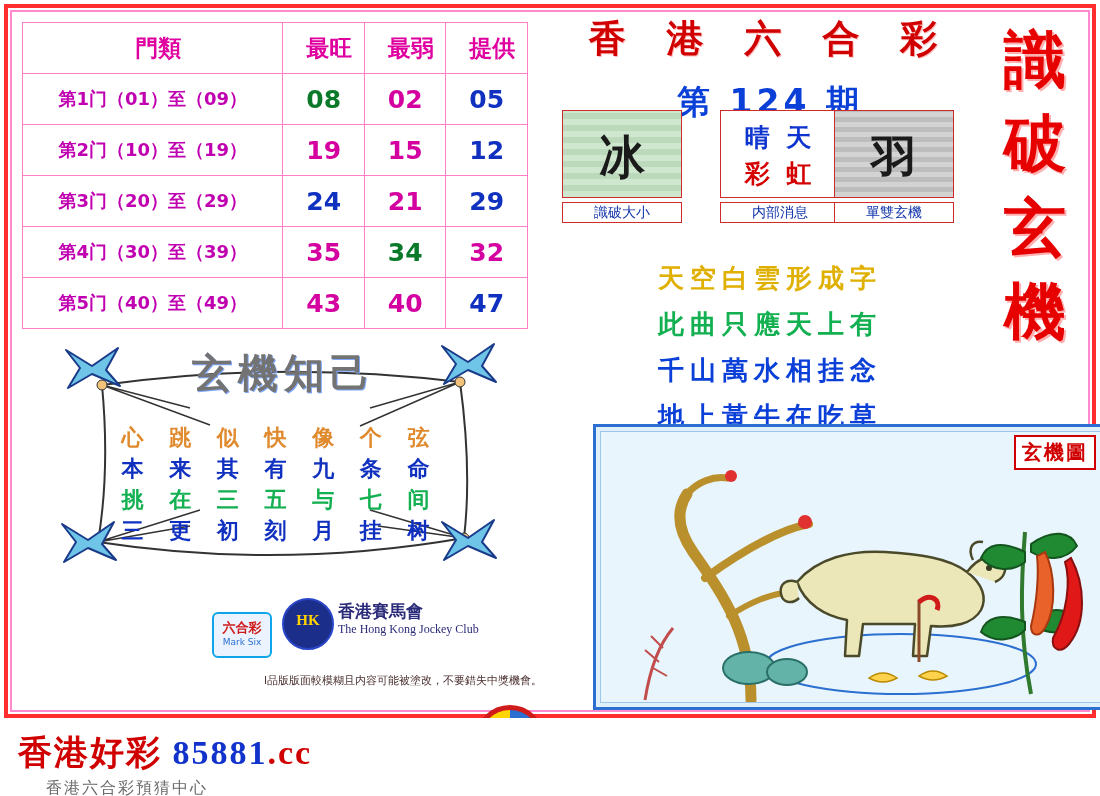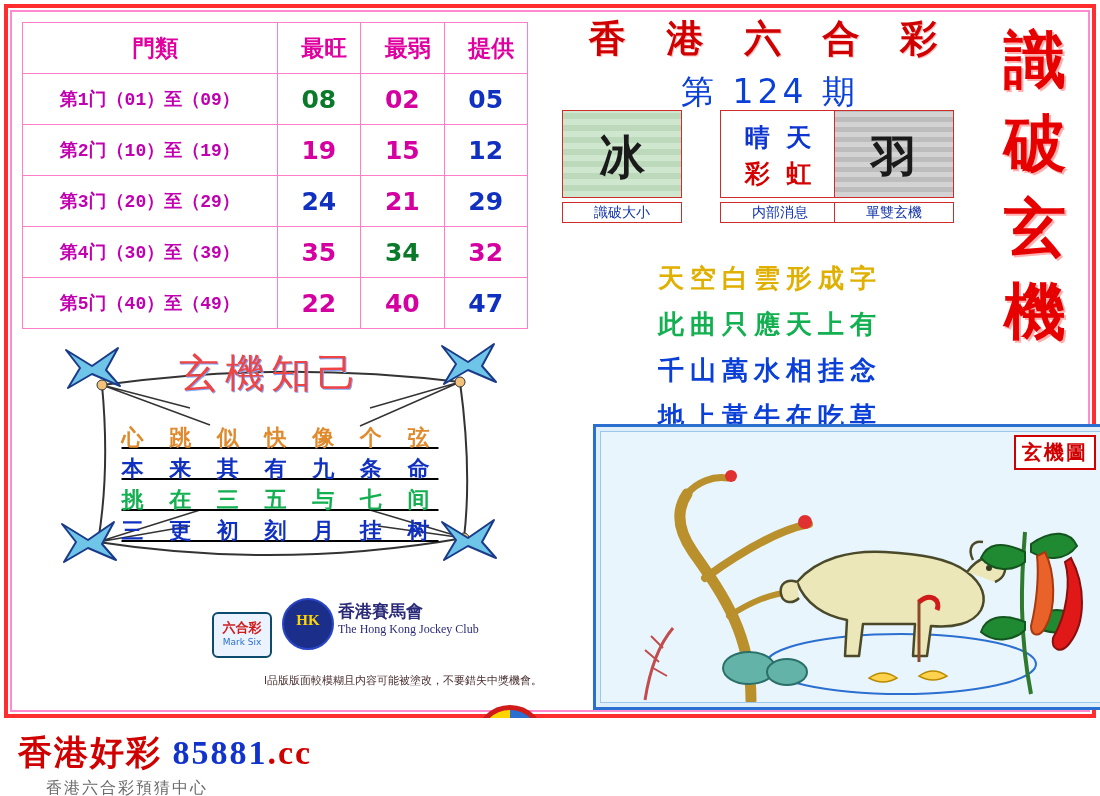--- a/index.html
+++ b/index.html
@@ -16,53 +16,53 @@
   .frame-inner{position:absolute;left:10px;top:10px;width:1080px;height:702px;border:2px solid #ff8ad0;box-sizing:border-box;}
 
   
   .tbl-wrap{position:absolute;left:22px;top:22px;width:506px;}
   table.grid{border-collapse:collapse;width:506px;background:#fff;}
   table.grid th,table.grid td{
     border:1px solid #ff7ec8;height:48px;text-align:center;vertical-align:middle;
     font-size:21px;font-weight:bold;
   }
   table.grid th{color:#e000a0;font-size:23px;padding-left:12px;}
-  table.grid td.lbl{color:#c000b0;font-size:18px;white-space:nowrap;font-family:Liberation Mono, monospace;}
+  table.grid td.lbl{color:#c000b0;font-size:18px;white-space:nowrap;}
   table.grid td.num{font-size:25px;}
 
   
   .xuanji{position:absolute;left:40px;top:330px;width:480px;height:270px;}
   .xuanji-title{
-    position:absolute;left:139px;top:16px;
-    font-size:40px;font-weight:normal;color:#ef4444;letter-spacing:6px;
+    position:absolute;left:152px;top:16px;
+    font-size:40px;font-weight:bold;color:#737373;letter-spacing:6px;
     text-shadow:1px 1px 0 #7ea8ff;
   }
-  .poem{position:absolute;left:75px;top:92px;width:330px;text-align:center;line-height:31px;text-decoration:underline;}
+  .poem{position:absolute;left:75px;top:92px;width:330px;text-align:center;line-height:31px;}
   .poem div{font-size:22px;font-weight:bold;letter-spacing:9px;}
   .bird{position:absolute;width:62px;height:48px;}
   .bird svg{width:100%;height:100%;}
   .rope{position:absolute;left:0;top:0;width:480px;height:270px;pointer-events:none;}
 
   
   .hkjc{position:absolute;left:282px;top:598px;width:230px;height:58px;}
   .hkjc .badge{position:absolute;left:0;top:0;width:48px;height:48px;border-radius:50%;background:#1b2f8a;border:2px solid #2a46c8;}
   .hkjc .badge:after{content:"HK";position:absolute;left:0;right:0;top:12px;text-align:center;color:#ffd400;font-size:15px;font-weight:bold;font-family:"Liberation Serif",serif;}
   .hkjc .t1{position:absolute;left:56px;top:2px;font-size:17px;color:#2b2b7a;font-weight:bold;}
   .hkjc .t2{position:absolute;left:56px;top:24px;font-size:12px;color:#2b2b7a;font-family:"Liberation Serif",serif;}
   .mark6{position:absolute;left:212px;top:612px;width:66px;height:56px;}
-  .mark6 .ring{position:absolute;left:0;top:0;width:56px;height:42px;border:2px solid #0c4a6e;border-radius:6px;background:#eaf3ff;}
+  .mark6 .ring{position:absolute;left:0;top:0;width:56px;height:42px;border:2px solid #0ea5e9;border-radius:6px;background:#eaf3ff;}
   .mark6 .ring span{position:absolute;left:0;right:0;top:5px;text-align:center;font-size:13px;color:#d01b1b;font-weight:bold;}
   .mark6 .ring small{position:absolute;left:0;right:0;top:23px;text-align:center;font-size:9px;color:#2b6fd0;}
 
   .disclaim{position:absolute;left:258px;top:672px;width:290px;font-size:11px;color:#4a2f2f;line-height:18px;text-align:center;}
 
   
   .right-head{position:absolute;left:560px;top:14px;width:420px;text-align:center;}
   .rh-line1{font-size:37px;font-weight:bold;color:#d10000;letter-spacing:14px;text-shadow:1px 1px 0 #ffbdbd;}
-  .rh-line2{margin-top:6px;font-size:33px;font-weight:normal;color:#0a3fd8;letter-spacing:4px;}
+  .rh-line2{margin-top:16px;font-size:33px;font-weight:bold;color:#0a3fd8;letter-spacing:4px;}
   .rh-line2 .num{color:#0a3fd8;}
 
   
   .thumbs{position:absolute;left:562px;top:110px;width:400px;height:130px;}
   .thumb{position:absolute;width:120px;}
   .thumb .img{width:120px;height:88px;border:1px solid #cf2b2b;box-sizing:border-box;position:relative;overflow:hidden;}
   .thumb .cap{margin-top:4px;width:120px;height:21px;border:1px solid #cf2b2b;box-sizing:border-box;text-align:center;font-size:14px;color:#1133aa;line-height:19px;background:#fff;}
   .t-a{left:0;}
   .t-b{left:136px;padding-left:22px;}
   .t-c{left:272px;}
@@ -138,21 +138,21 @@
         <td class="num" style="color:#1030c0">29</td>
       </tr>
       <tr>
         <td class="lbl">第4门（30）至（39）</td>
         <td class="num" style="color:#d400a0">35</td>
         <td class="num" style="color:#0a7a2a">34</td>
         <td class="num" style="color:#d400a0">32</td>
       </tr>
       <tr>
         <td class="lbl">第5门（40）至（49）</td>
-        <td class="num" style="color:#d400a0">22</td>
+        <td class="num" style="color:#d400a0">43</td>
         <td class="num" style="color:#d400a0">40</td>
         <td class="num" style="color:#1030c0">47</td>
       </tr>
     </tbody>
       </table>
   </div>
 
   <div class="xuanji">
     <svg class="rope" viewBox="0 0 480 270">
       <path d="M62 55 Q70 140 58 212" stroke="#333" fill="none" stroke-width="2"></path>

